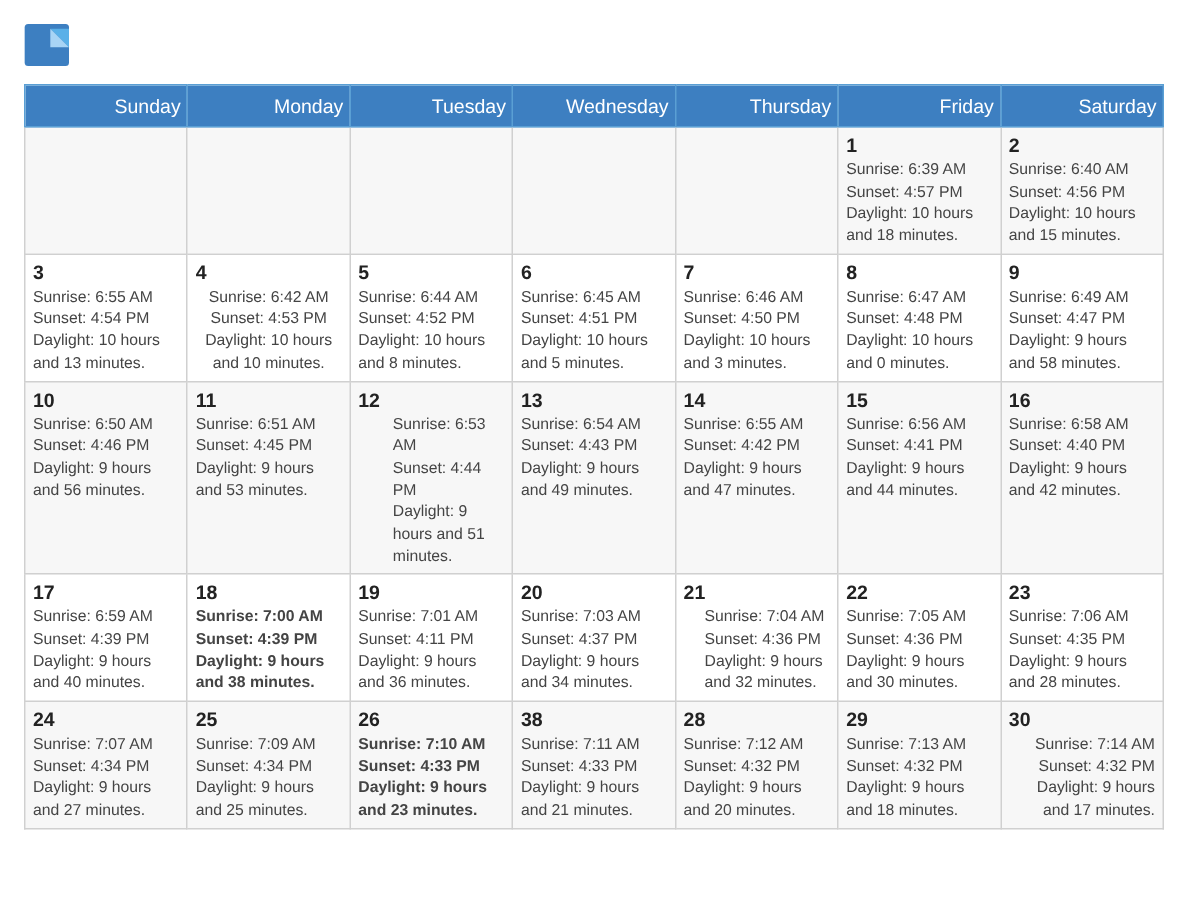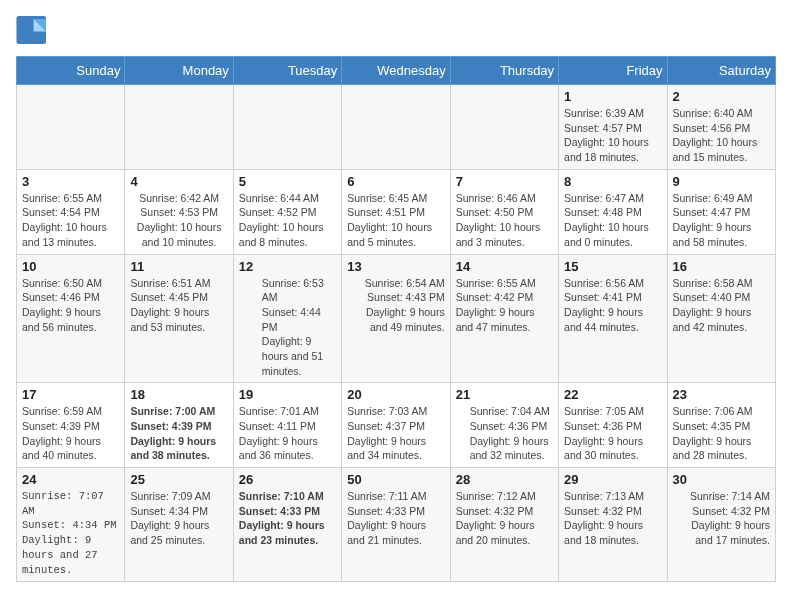--- a/index.html
+++ b/index.html
@@ -199,21 +199,21 @@
 Daylight: 9 hours and 53 minutes.</div>
         </td>
         <td>
           <span class="day-num">12</span>
           <div class="day-info" style="white-space: pre-line; margin-left: 23px;">Sunrise: 6:53 AM
 Sunset: 4:44 PM
 Daylight: 9 hours and 51 minutes.</div>
         </td>
         <td>
           <span class="day-num">13</span>
-          <div class="day-info" style="white-space: pre-line; text-align: right;">Sunrise: 6:54 AM
+          <div class="day-info" style="white-space: pre-line;">Sunrise: 6:54 AM
 Sunset: 4:43 PM
 Daylight: 9 hours and 49 minutes.</div>
         </td>
         <td>
           <span class="day-num">14</span>
           <div class="day-info" style="white-space: pre-line;">Sunrise: 6:55 AM
 Sunset: 4:42 PM
 Daylight: 9 hours and 47 minutes.</div>
         </td>
         <td>
@@ -269,38 +269,38 @@
         <td>
           <span class="day-num">23</span>
           <div class="day-info" style="white-space: pre-line;">Sunrise: 7:06 AM
 Sunset: 4:35 PM
 Daylight: 9 hours and 28 minutes.</div>
         </td>
       </tr>
       <tr>
         <td>
           <span class="day-num">24</span>
-          <div class="day-info" style="white-space: pre-line; font-family: Liberation Mono, monospace;">Sunrise: 7:07 AM
+          <div class="day-info" style="white-space: pre-line;">Sunrise: 7:07 AM
 Sunset: 4:34 PM
 Daylight: 9 hours and 27 minutes.</div>
         </td>
         <td>
           <span class="day-num">25</span>
           <div class="day-info" style="white-space: pre-line;">Sunrise: 7:09 AM
 Sunset: 4:34 PM
 Daylight: 9 hours and 25 minutes.</div>
         </td>
         <td>
           <span class="day-num">26</span>
           <div class="day-info" style="white-space: pre-line; font-weight: bold;">Sunrise: 7:10 AM
 Sunset: 4:33 PM
 Daylight: 9 hours and 23 minutes.</div>
         </td>
         <td>
-          <span class="day-num">50</span>
+          <span class="day-num">38</span>
           <div class="day-info" style="white-space: pre-line;">Sunrise: 7:11 AM
 Sunset: 4:33 PM
 Daylight: 9 hours and 21 minutes.</div>
         </td>
         <td>
           <span class="day-num">28</span>
           <div class="day-info" style="white-space: pre-line;">Sunrise: 7:12 AM
 Sunset: 4:32 PM
 Daylight: 9 hours and 20 minutes.</div>
         </td>

